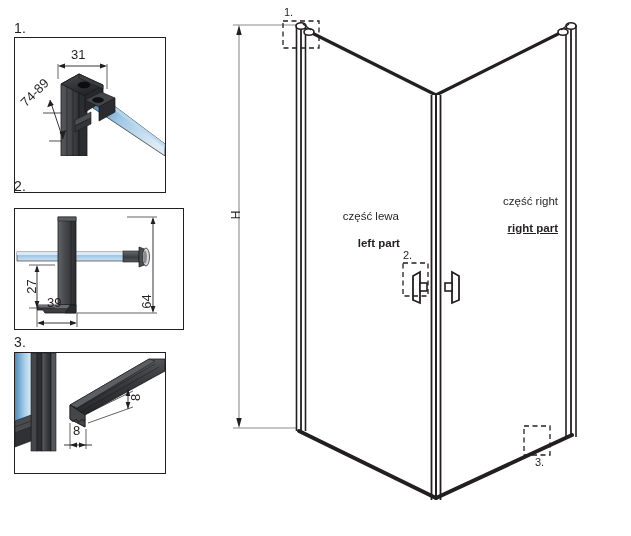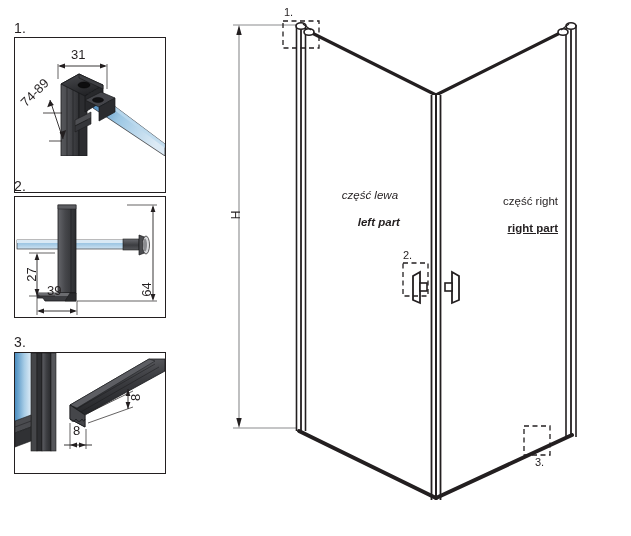--- a/index.html
+++ b/index.html
@@ -121,21 +121,21 @@
       <line x1="34" y1="103" x2="47" y2="103" stroke="#231f20" stroke-width="0.8"></line>
       <line x1="35" y1="62" x2="48" y2="101" stroke="#231f20" stroke-width="0.9"></line>
       <polygon points="35,62 32.2,69.3 38.8,67.1" fill="#231f20"></polygon>
       <polygon points="48,101 44.6,94.2 51.2,92.1" fill="#231f20"></polygon>
     </svg>
     <div class="dim-text" style="left:56px; top:9px; font-size:13px;">31</div>
     <div class="dim-text rot-ang" style="left:3px; top:47px; font-size:13px;">74-89</div>
   </div>
 
   <div class="detail-number" style="left:14px; top:178px;">2.</div>
-  <div class="detail-panel" style="left:14px; top:196px; width:152px; height:122px;">
+  <div class="detail-panel" style="left:14px; top:208px; width:170px; height:122px;">
     <svg width="150" height="120" viewBox="0 0 150 120">
       <defs>
         <linearGradient id="g2glass" x1="0" y1="0" x2="0" y2="1">
           <stop offset="0%" stop-color="#e4eff8"></stop>
           <stop offset="40%" stop-color="#9dc6e3"></stop>
           <stop offset="100%" stop-color="#cfe3f2"></stop>
         </linearGradient>
         <linearGradient id="g2met" x1="0" y1="0" x2="1" y2="0">
           <stop offset="0%" stop-color="#64656a"></stop>
           <stop offset="40%" stop-color="#46474b"></stop>
@@ -314,21 +314,21 @@
 
     <g>
       <rect x="283" y="21" width="36" height="27" fill="none" stroke="#231f20" stroke-width="1.3" stroke-dasharray="5,3.5"></rect>
       <rect x="403" y="263" width="25" height="33" fill="none" stroke="#231f20" stroke-width="1.3" stroke-dasharray="5,3.5"></rect>
       <rect x="524" y="426" width="26" height="29" fill="none" stroke="#231f20" stroke-width="1.3" stroke-dasharray="5,3.5"></rect>
     </g>
   </svg>
 
   <div class="h-label" style="left:226px; top:208px; width:20px; text-align:center;">H</div>
 
-  <div class="part-label" style="left:329px; top:175px; text-align:left;font-style:italic;">
+  <div class="part-label" style="left:329px; top:196px; text-align:center;">
     <span>część lewa</span><br>
     <span style="font-weight:bold;padding-left:16px;">left part</span>
   </div>
 
   <div class="part-label" style="left:476px; top:181px; text-align:right; width:82px;">
     <span>część right</span><br>
     <span style="font-weight:bold;text-decoration:underline;">right part</span>
   </div>
 
   <div class="callout-num" style="left:284px; top:6px;">1.</div>

